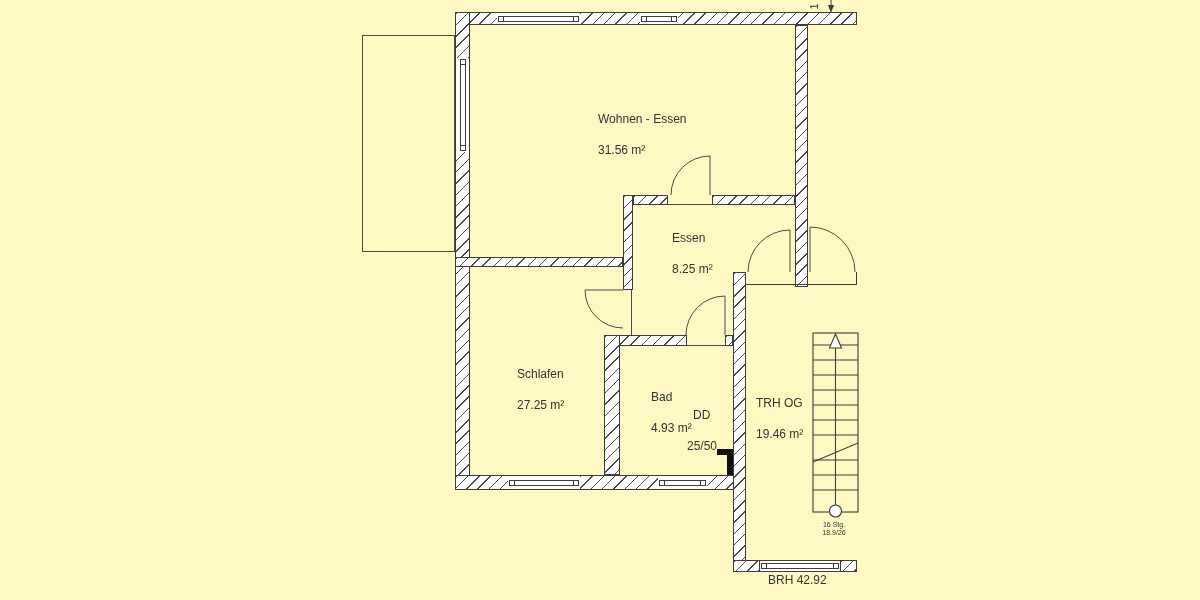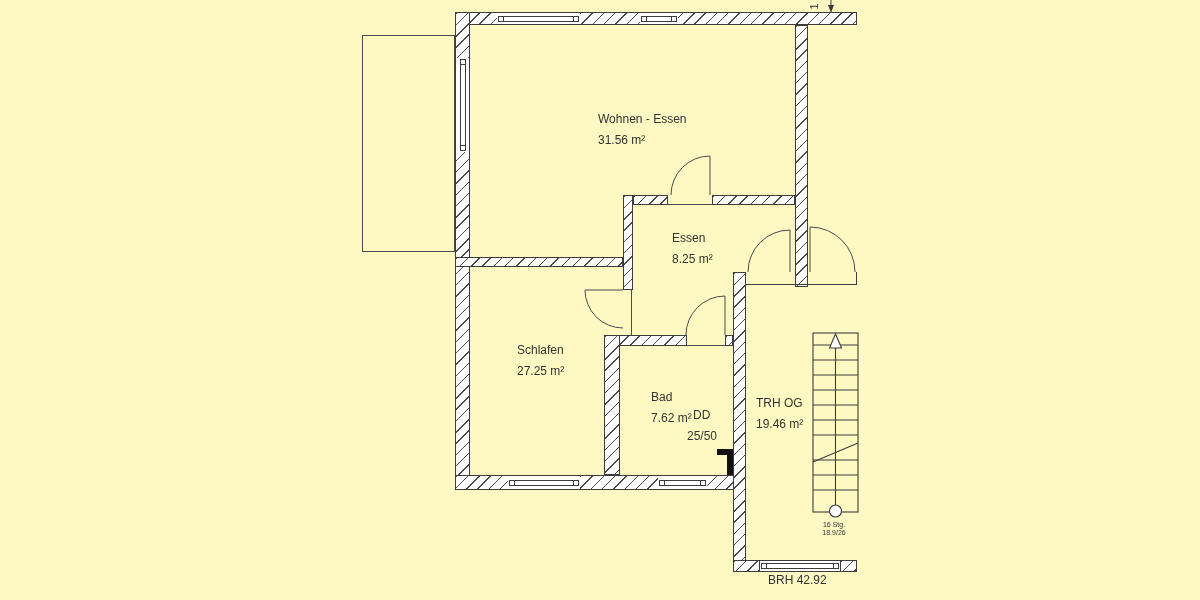--- a/index.html
+++ b/index.html
@@ -20,21 +20,21 @@
   .win-v .glaze{position:absolute;top:1px;bottom:1px;left:50%;margin-left:-3px;width:6px;box-sizing:border-box;
          border:1px solid #3d3d3d;}
   .win-v .glaze:before,.win-v .glaze:after{content:"";position:absolute;left:0;right:0;height:1px;background:#3d3d3d;}
   .win-v .glaze:before{top:4px;} .win-v .glaze:after{bottom:4px;}
   .band{position:absolute;box-sizing:border-box;border-bottom:1.2px solid #3d3d3d;
         border-right:1.2px solid #3d3d3d;z-index:1;}
   .tline{position:absolute;background:#4a4a4a;z-index:1;}
   svg.lines{position:absolute;left:0;top:0;z-index:3;pointer-events:none;}
   .lbl{position:absolute;z-index:4;font-size:12px;line-height:1;white-space:nowrap;}
   .room-name{display:block;}
-  .room-area{display:block;margin-top:9px;}
+  .room-area{display:block;margin-top:19px;}
   .small-note{position:absolute;z-index:4;font-size:7px;line-height:8px;text-align:center;white-space:nowrap;}
   .detail-num{position:absolute;z-index:4;font-size:11px;line-height:1;transform:rotate(-90deg);}
 </style>
 </head>
 <body>
 
 <div class="stage">
 
   <div class="outline" style="left:362px;top:35px;width:93px;height:217px"></div>
 
@@ -114,27 +114,27 @@
   </svg>
 
   <div class="lbl" style="left:598px;top:113px">
     <span class="room-name">Wohnen - Essen</span>
     <span class="room-area">31.56 m²</span>
   </div>
   <div class="lbl" style="left:672px;top:232px">
     <span class="room-name">Essen</span>
     <span class="room-area">8.25 m²</span>
   </div>
-  <div class="lbl" style="left:517px;top:344px">
+  <div class="lbl" style="left:517px;top:368px">
     <span class="room-name">Schlafen</span>
     <span class="room-area">27.25 m²</span>
   </div>
   <div class="lbl" style="left:651px;top:391px">
     <span class="room-name">Bad</span>
-    <span class="room-area">7.62 m²</span>
+    <span class="room-area">4.93 m²</span>
   </div>
   <div class="lbl" style="left:756px;top:397px">
     <span class="room-name">TRH OG</span>
     <span class="room-area">19.46 m²</span>
   </div>
 
   <div class="lbl" style="left:693px;top:409px">
     <span class="room-name">DD</span>
     <span class="room-area" style="margin-left:-6px">25/50</span>
   </div>

